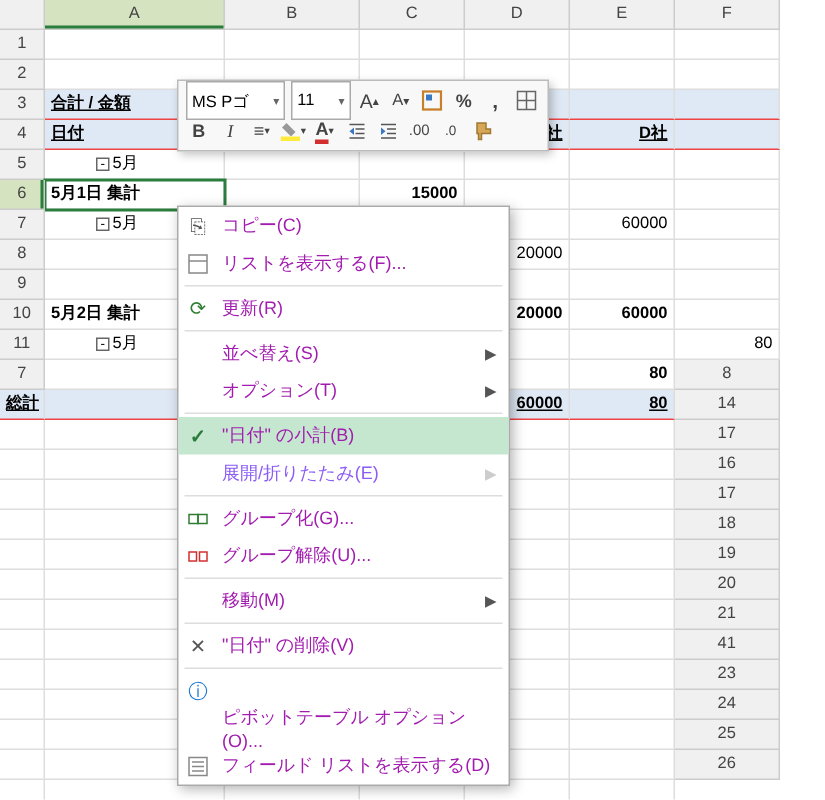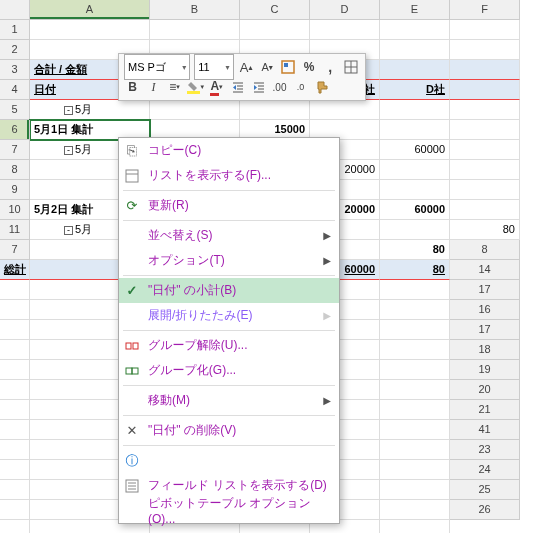--- a/index.html
+++ b/index.html
@@ -361,58 +361,58 @@
     </div>
   <div class="item">
       <span class="ic"></span>
       <span class="lbl dis">展開/折りたたみ(E)</span>
       <span class="arrow" style="color:#ccc">▶</span>
     </div>
   <div class="sep"></div>
   <div class="item">
       <span class="ic">
         <svg width="14" height="14">
+          <rect x="1" y="4" width="6" height="6" fill="none" stroke="#2e7d32"></rect>
+          <rect x="7" y="4" width="6" height="6" fill="none" stroke="#2e7d32"></rect>
+        </svg>
+      </span>
+      <span class="lbl">グループ化(G)...</span>
+    </div>
+  <div class="item">
+      <span class="ic">
+        <svg width="14" height="14">
           <rect x="1" y="4" width="5" height="6" fill="none" stroke="#d32f2f"></rect>
           <rect x="8" y="4" width="5" height="6" fill="none" stroke="#d32f2f"></rect>
         </svg>
       </span>
       <span class="lbl">グループ解除(U)...</span>
-    </div>
-  <div class="item">
-      <span class="ic">
-        <svg width="14" height="14">
-          <rect x="1" y="4" width="6" height="6" fill="none" stroke="#2e7d32"></rect>
-          <rect x="7" y="4" width="6" height="6" fill="none" stroke="#2e7d32"></rect>
-        </svg>
-      </span>
-      <span class="lbl">グループ化(G)...</span>
     </div>
   <div class="sep"></div>
   <div class="item">
       <span class="ic"></span>
       <span class="lbl">移動(M)</span>
       <span class="arrow">▶</span>
     </div>
   <div class="sep"></div>
   <div class="item">
       <span class="ic" style="color:#555">✕</span>
       <span class="lbl">"日付" の削除(V)</span>
     </div>
   <div class="sep"></div>
   <div class="item">
       <span class="ic" style="color:#1976d2">ⓘ</span>
+    </div>
+  <div class="item">
+      <span class="ic"></span>
+      <span class="lbl">ピボットテーブル オプション(O)...</span>
     </div>
   <div class="item">
       <span class="ic">
         <svg width="14" height="14">
           <rect x="1" y="1" width="12" height="12" fill="none" stroke="#888"></rect>
           <line x1="3" y1="4" x2="11" y2="4" stroke="#888"></line>
           <line x1="3" y1="7" x2="11" y2="7" stroke="#888"></line>
           <line x1="3" y1="10" x2="11" y2="10" stroke="#888"></line>
         </svg>
       </span>
       <span class="lbl">フィールド リストを表示する(D)</span>
     </div>
-  <div class="item">
-      <span class="ic"></span>
-      <span class="lbl">ピボットテーブル オプション(O)...</span>
-    </div>
 </div>
 
 </body></html>

